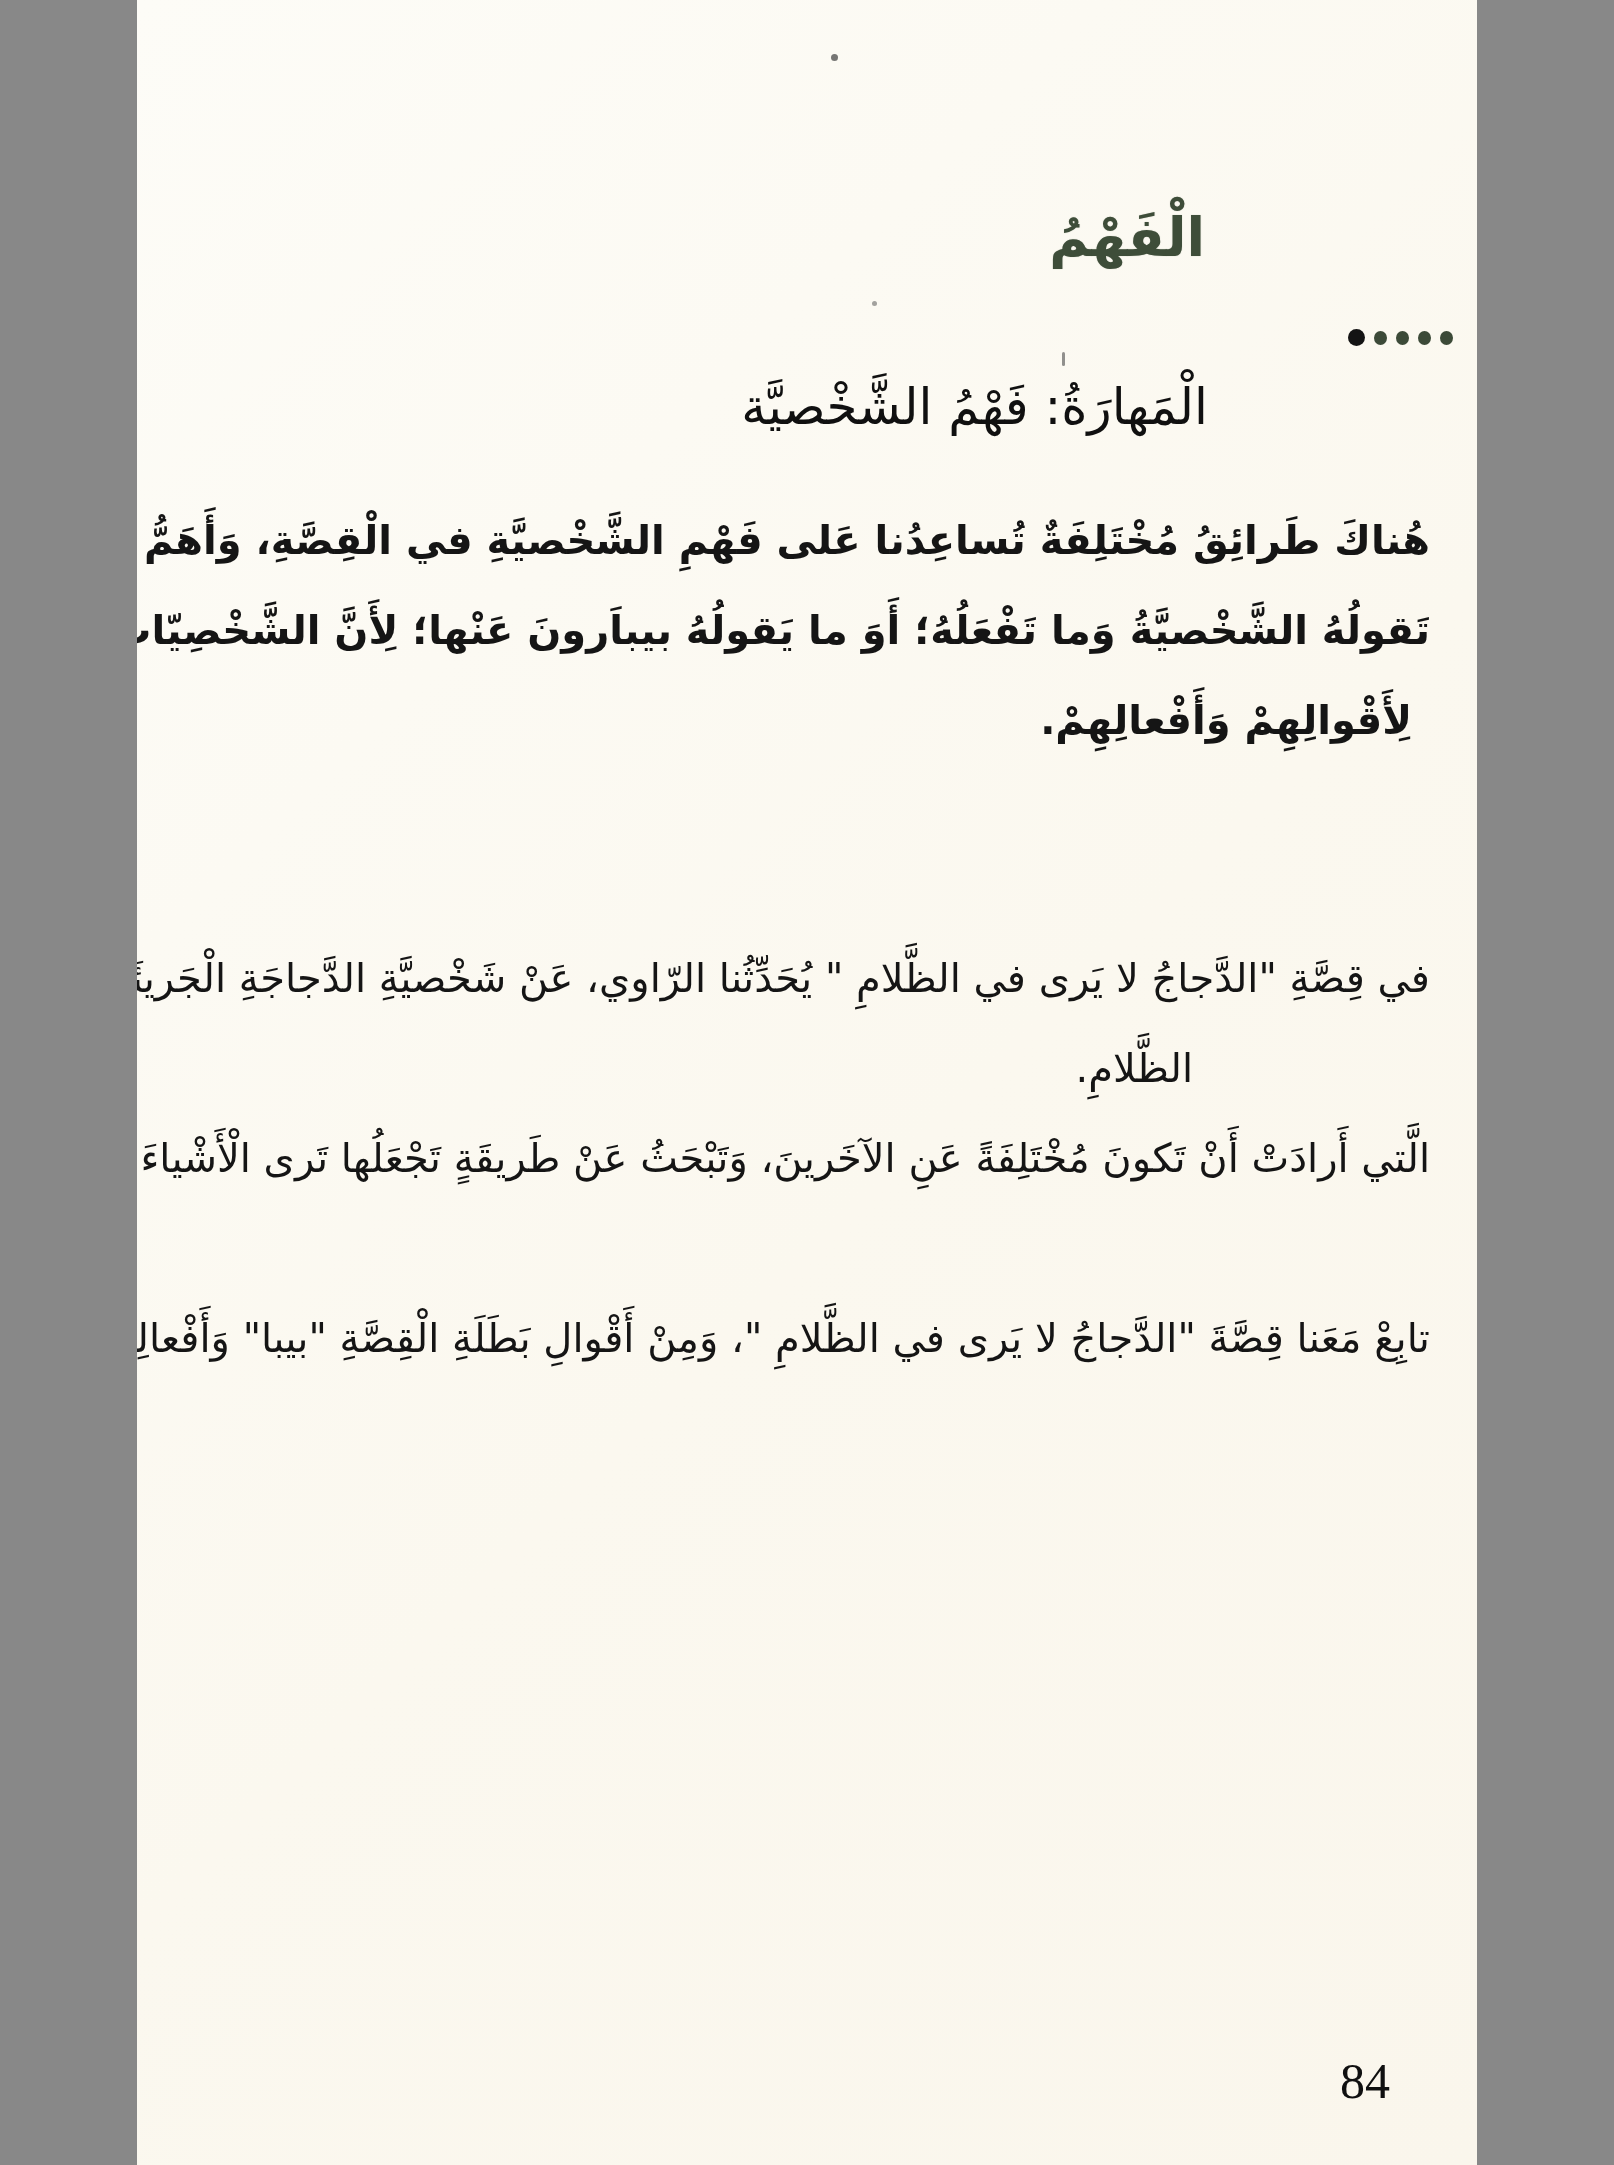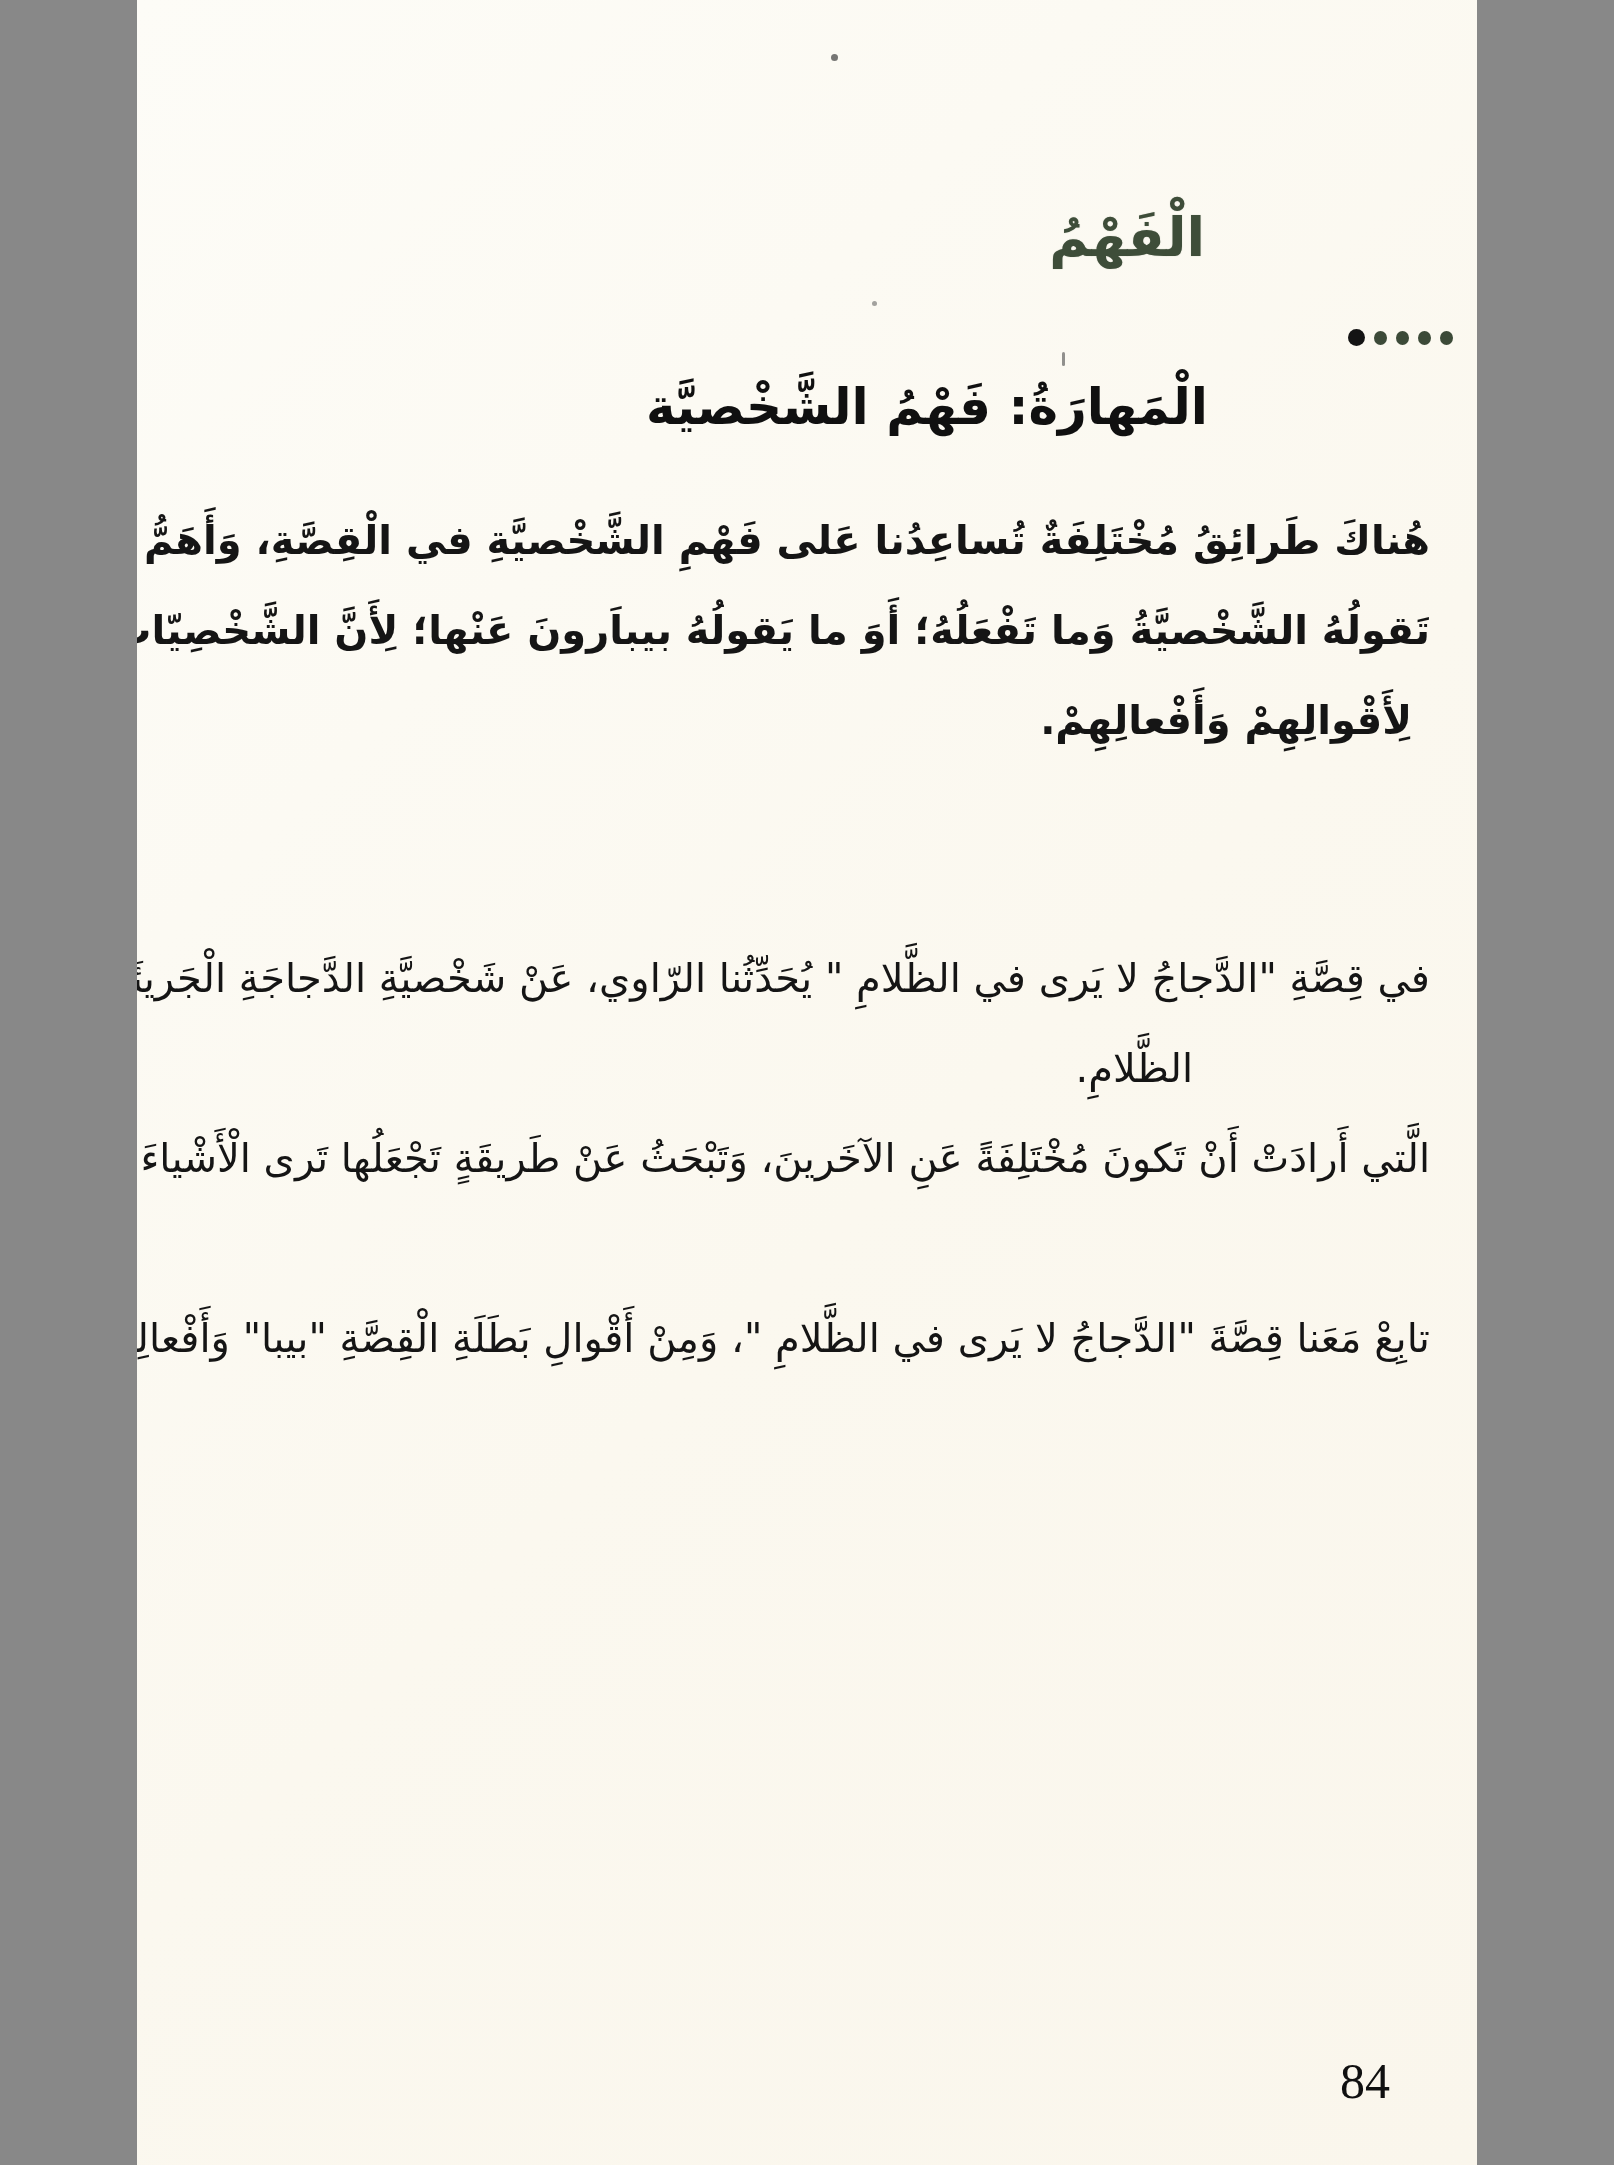--- a/index.html
+++ b/index.html
@@ -35,21 +35,21 @@
   .dots-row .dot.big{width:17px;height:17px;background:#141414;}
 
   
   .checklist-circle{
     position:absolute;left:1348px;top:361px;width:90px;height:96px;
     border-radius:50%;background:#46543f;
     display:flex;align-items:center;justify-content:center;
   }
   .skill-heading{
     position:absolute;right:269px;top:378px;
-    direction:rtl;font-size:50px;font-weight:bold;color:#101010;
+    direction:rtl;font-size:50px;font-weight:normal;color:#101010;
     white-space:nowrap;
   }
 
   
   .bodytext{position:absolute;left:49px;right:47px;direction:rtl;}
   .para{position:absolute;left:0;right:0;}
   .line{
     font-size:40px;line-height:90px;color:#151515;
     text-align:justify;text-align-last:justify;
     white-space:nowrap;

